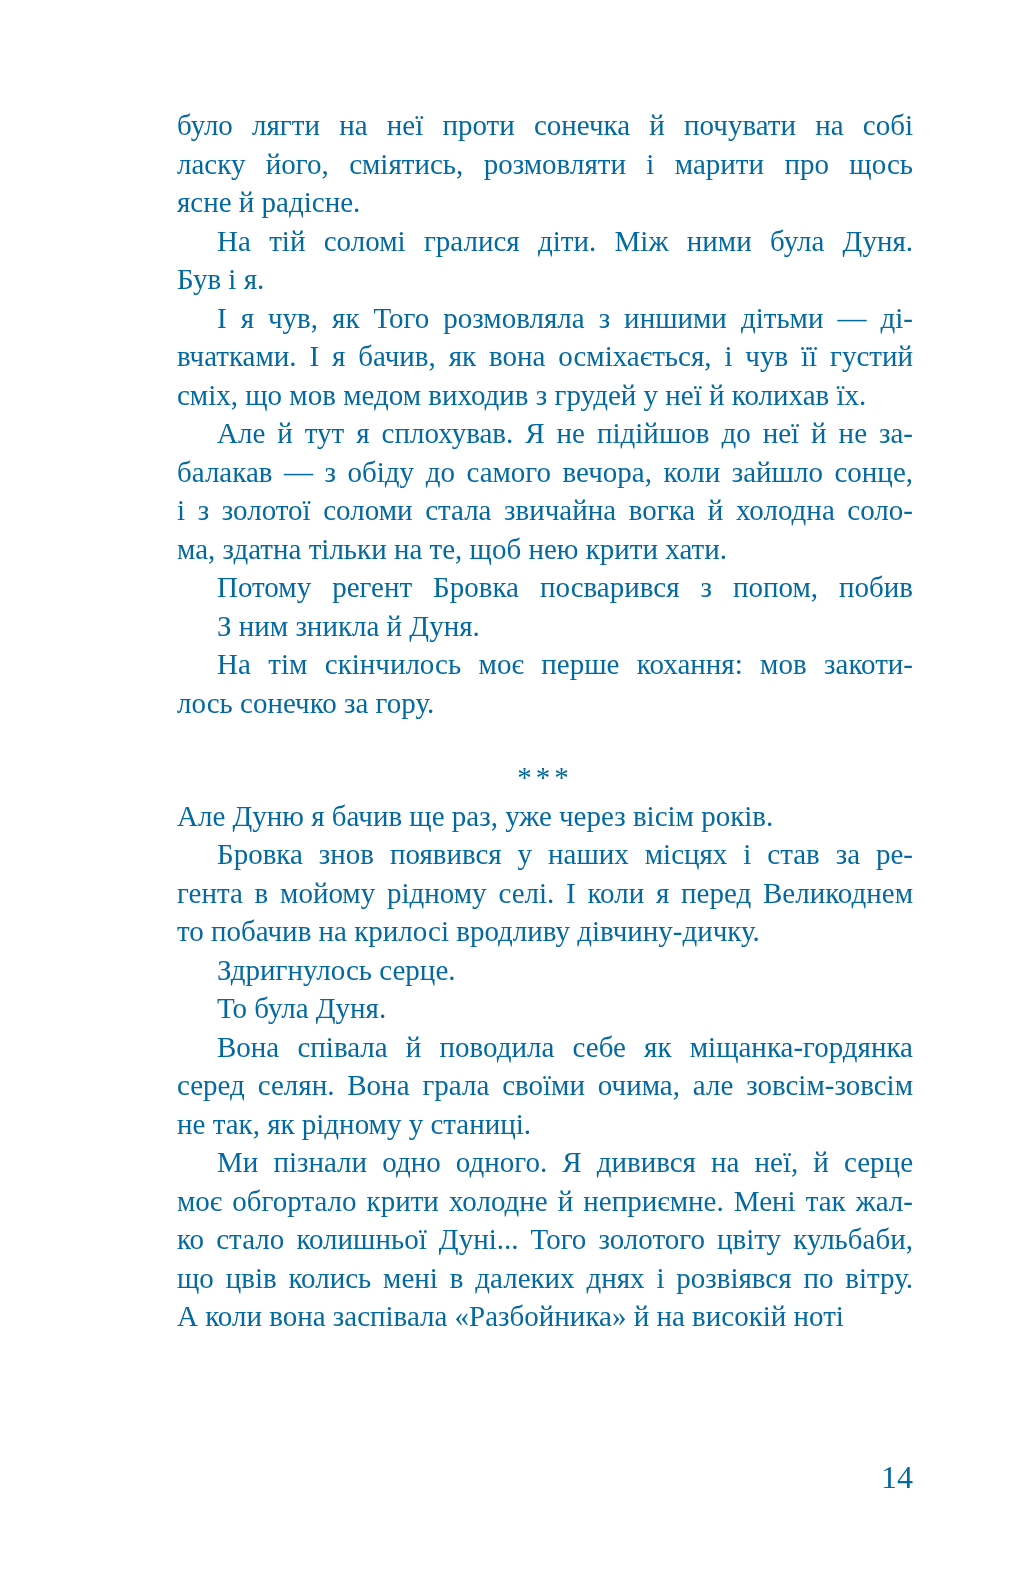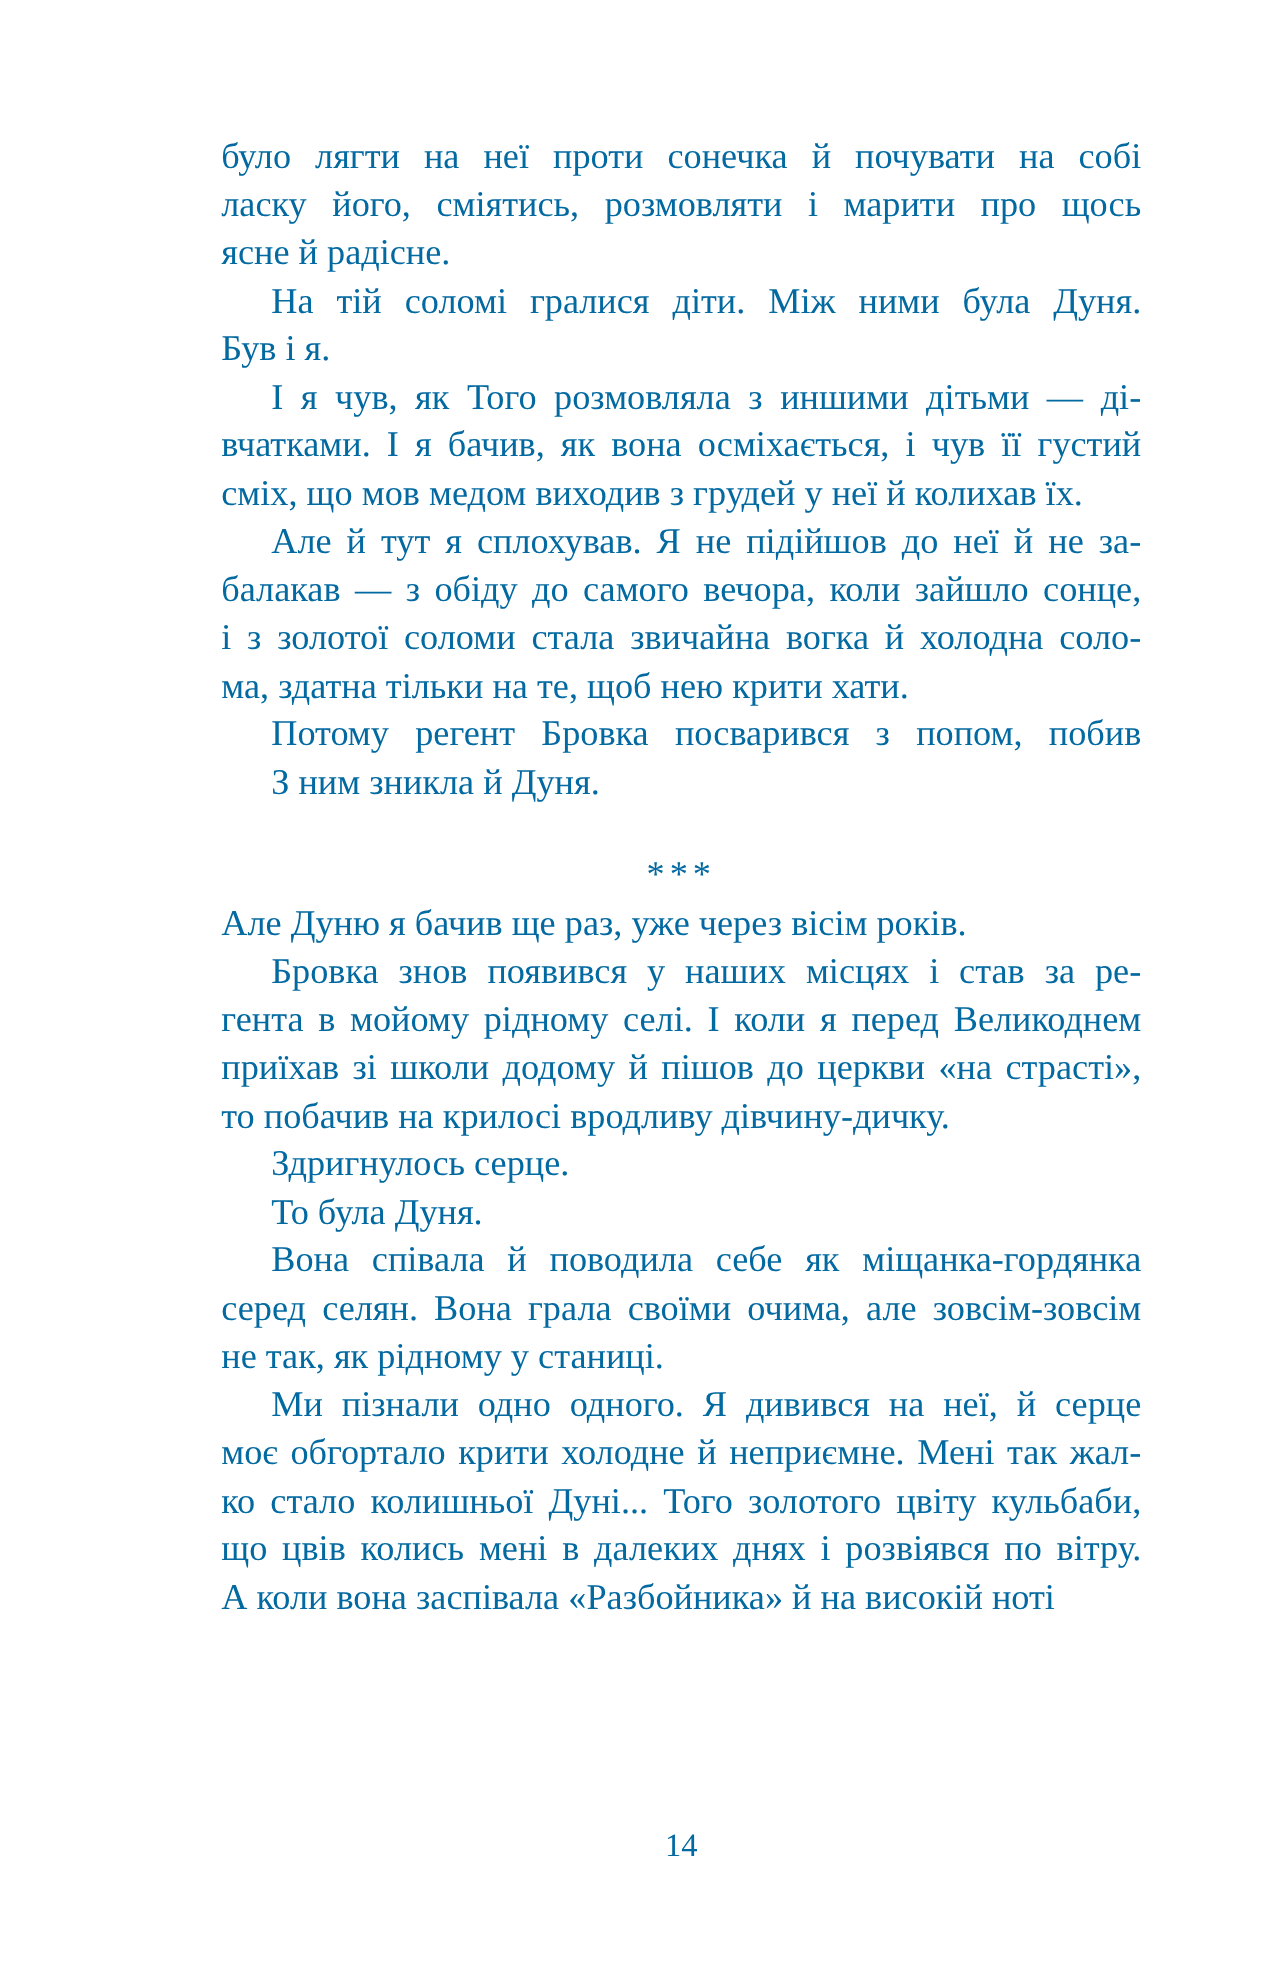--- a/index.html
+++ b/index.html
@@ -46,22 +46,22 @@
     line-height: 38.5px;
     margin: 36px 0 0 0;
     letter-spacing: 4px;
     font-size: 29px;
   }
   .folio {
     position: absolute;
     left: 165px;
     top: 1458px;
     width: 736px;
-    text-align: center;
-    font-size: 26px;
+    text-align: right;
+    font-size: 32px;
     line-height: 38.5px;
   }
 </style>
 </head>
 <body>
 
 <div class="page">
   <main class="text-block" id="text-block">
       <div class="paragraph">
         <div class="line">було лягти на неї проти сонечка й почувати на собі</div>
@@ -82,28 +82,31 @@
         <div class="line">балакав — з обіду до самого вечора, коли зайшло сонце,</div>
         <div class="line">і з золотої соломи стала звичайна вогка й холодна соло-</div>
         <div class="line last">ма, здатна тільки на те, щоб нею крити хати.</div>
       </div>
       <div class="paragraph">
         <div class="line indented">Потому регент Бровка посварився з попом, побив</div>
       </div>
       <div class="paragraph">
         <div class="line last indented">З ним зникла й Дуня.</div>
       </div>
+      <div class="paragraph">
+        <div class="line indented">На тім скінчилось моє перше кохання: мов закоти-</div>
+        <div class="line last">лось сонечко за гору.</div>
+      </div>
       <div class="separator">***</div>
       <div class="paragraph">
         <div class="line last">Але Дуню я бачив ще раз, уже через вісім років.</div>
       </div>
       <div class="paragraph">
         <div class="line indented">Бровка знов появився у наших місцях і став за ре-</div>
         <div class="line">гента в мойому рідному селі. І коли я перед Великоднем</div>
-        <div class="line">приїхав зі школи додому й пішов до церкви «на страсті»,</div>
         <div class="line last">то побачив на крилосі вродливу дівчину-дичку.</div>
       </div>
       <div class="paragraph">
         <div class="line last indented">Здригнулось серце.</div>
       </div>
       <div class="paragraph">
         <div class="line last indented">То була Дуня.</div>
       </div>
       <div class="paragraph">
         <div class="line indented">Вона співала й поводила себе як міщанка-гордянка</div>

